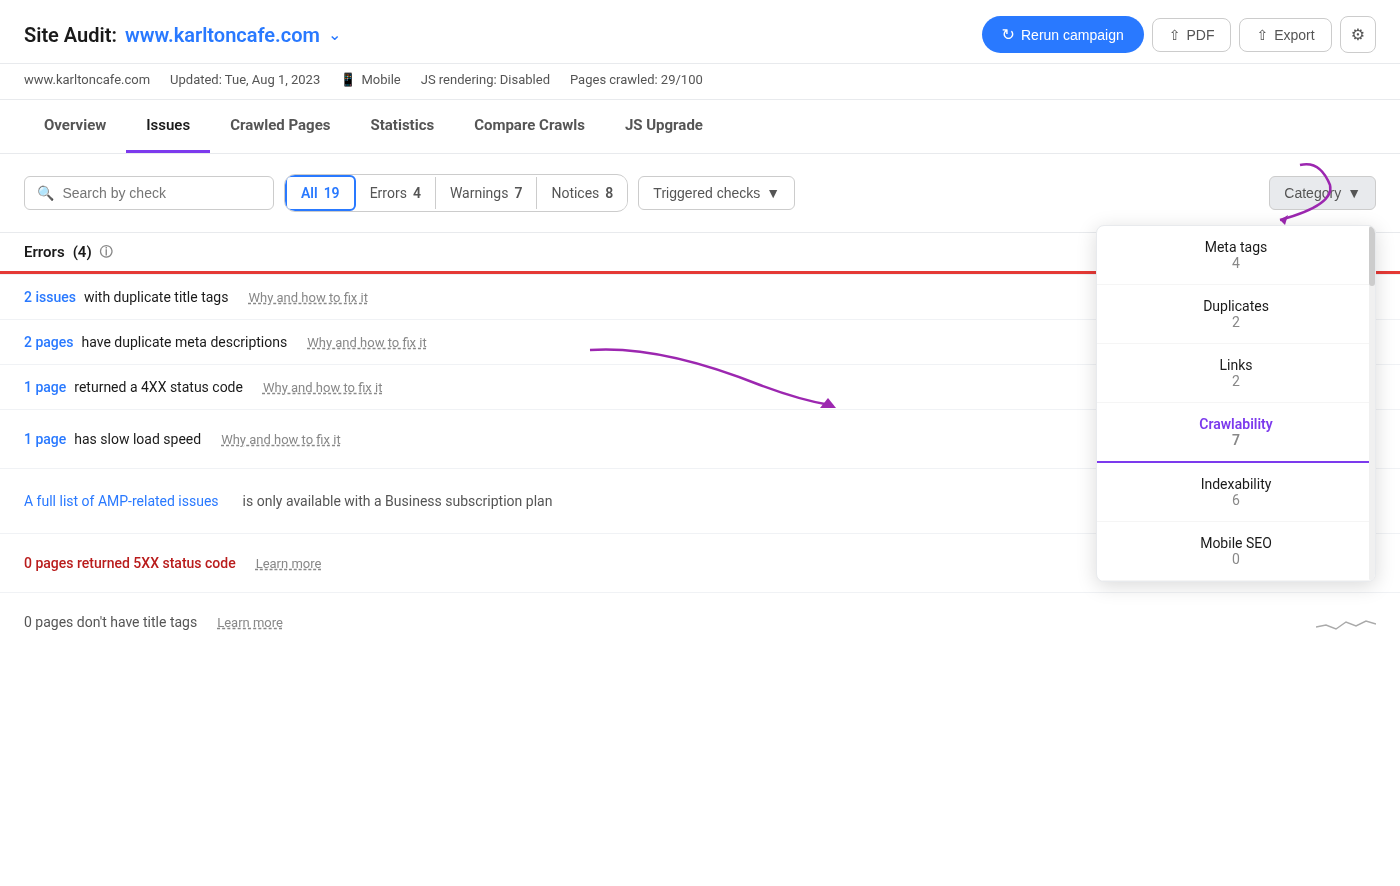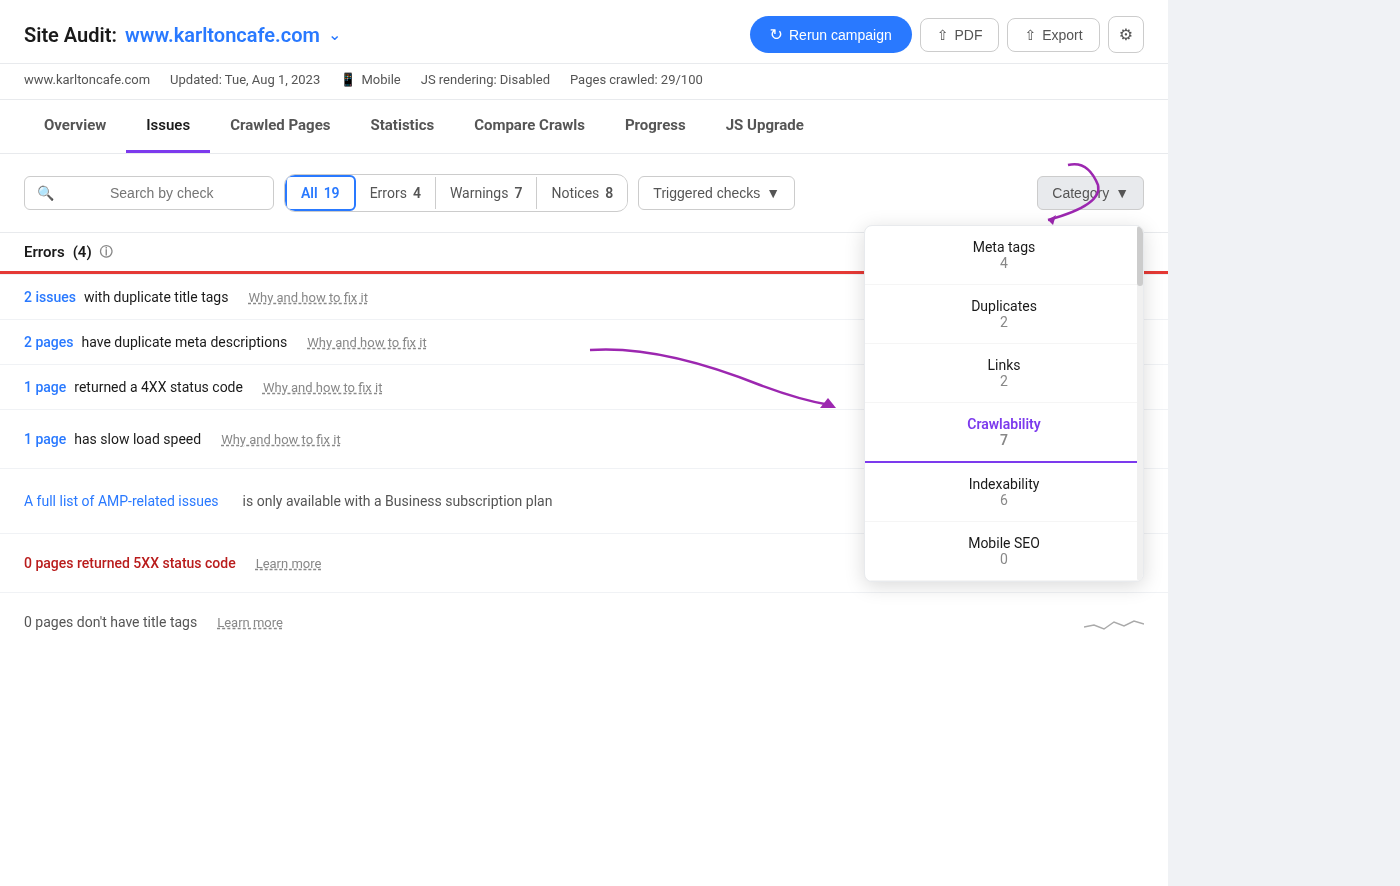--- a/index.html
+++ b/index.html
@@ -6,21 +6,21 @@
     body {
       font-family: -apple-system, BlinkMacSystemFont, 'Segoe UI', Roboto, sans-serif;
       background: #f0f2f5;
       color: #1a1a1a;
       font-size: 14px;
     }
 
     .page-wrapper {
       background: #fff;
       min-height: 886px;
-      width: 1168px;
+      width: 1400px;
       position: relative;
       overflow: hidden;
     }
 
     
     .top-header {
       padding: 16px 24px 10px;
       border-bottom: 1px solid #e8eaed;
       display: flex;
       align-items: center;
@@ -167,21 +167,20 @@
       background: #fff;
       width: 250px;
     }
 
     .search-box input {
       border: none;
       outline: none;
       font-size: 14px;
       color: #888;
       width: 100%;
-      text-align: center;
     }
 
     .search-icon {
       color: #888;
     }
 
     .filter-tabs {
       display: flex;
       align-items: center;
       border: 1px solid #ccc;
@@ -464,21 +463,20 @@
     <span class="sub-header-item">JS rendering: Disabled</span>
     <span class="sub-header-item">Pages crawled: 29/100</span>
   </div>
 
   <div class="nav-tabs">
     <div class="nav-tab">Overview</div>
     <div class="nav-tab active">Issues</div>
     <div class="nav-tab">Crawled Pages</div>
     <div class="nav-tab">Statistics</div>
     <div class="nav-tab">Compare Crawls</div>
-    <div class="nav-tab">Progress</div>
     <div class="nav-tab">JS Upgrade</div>
   </div>
 
   <div class="main-content">
 
     <div class="filter-bar">
       <div class="search-box">
         <span class="search-icon">🔍</span>
         <input type="text" placeholder="Search by check" style="">
       </div>

